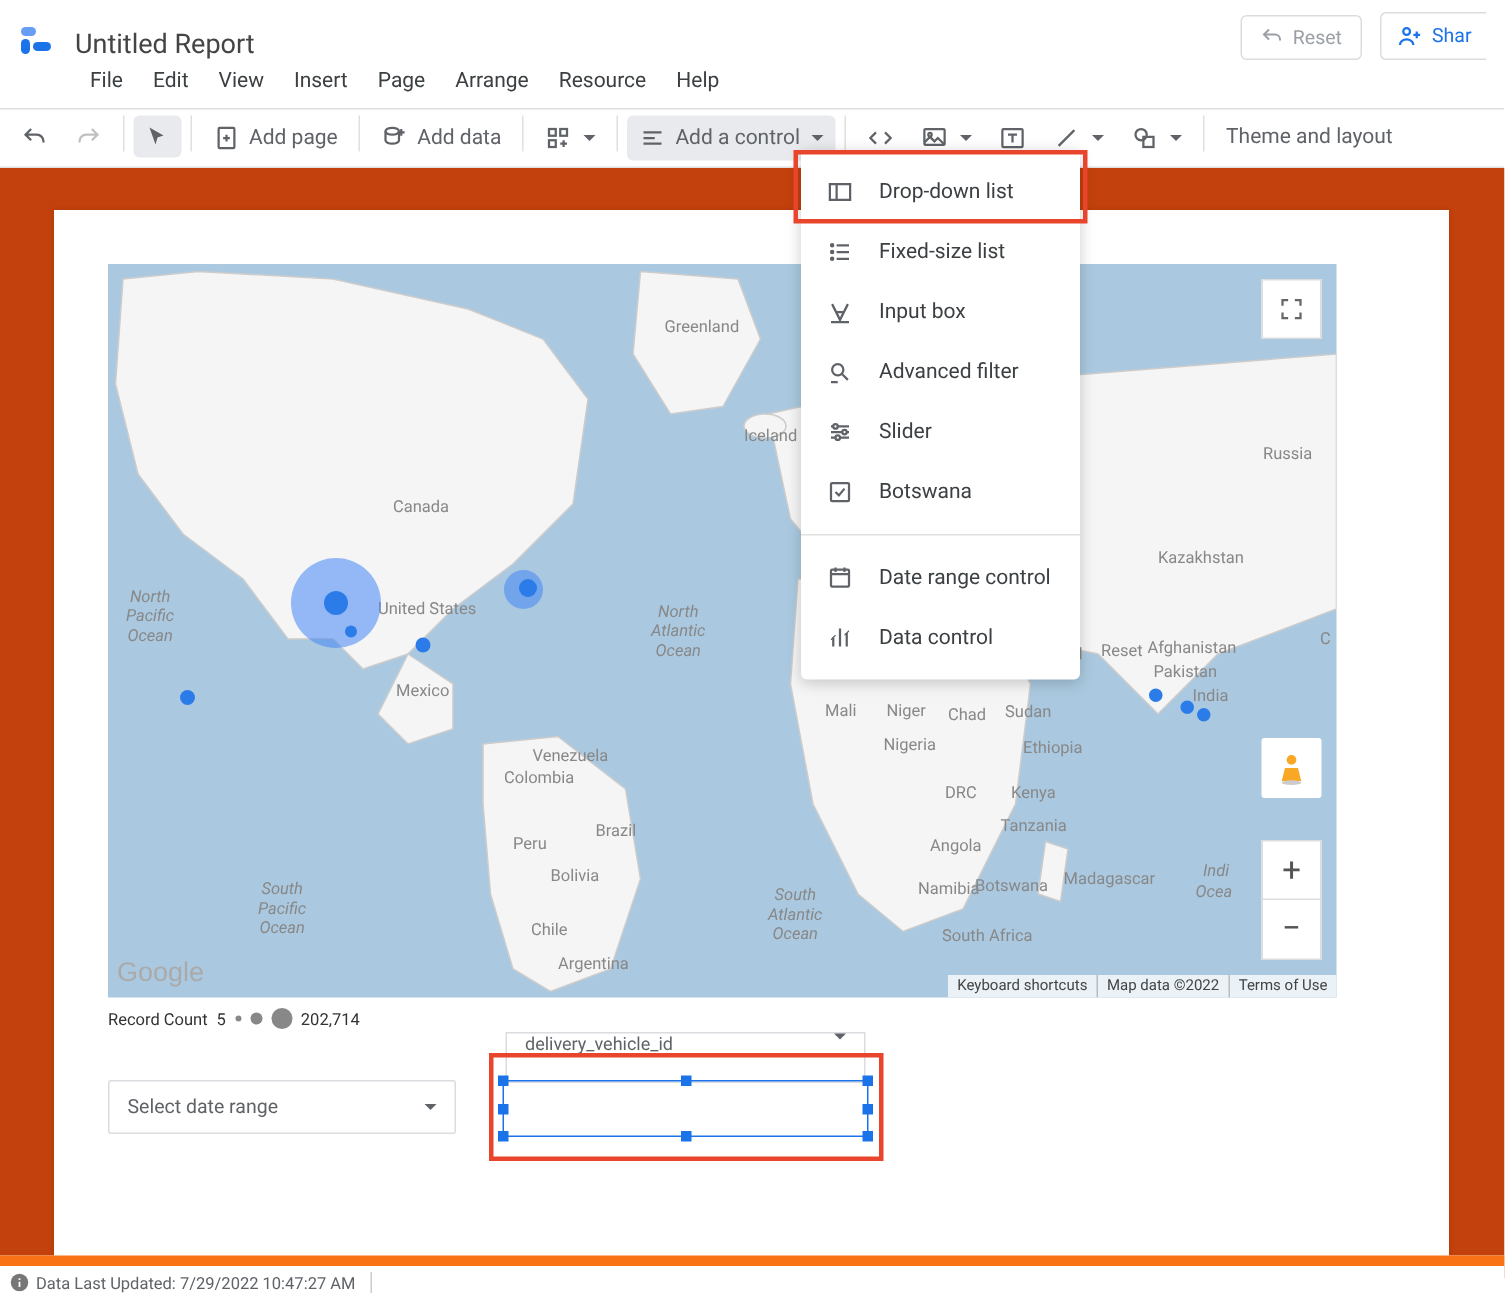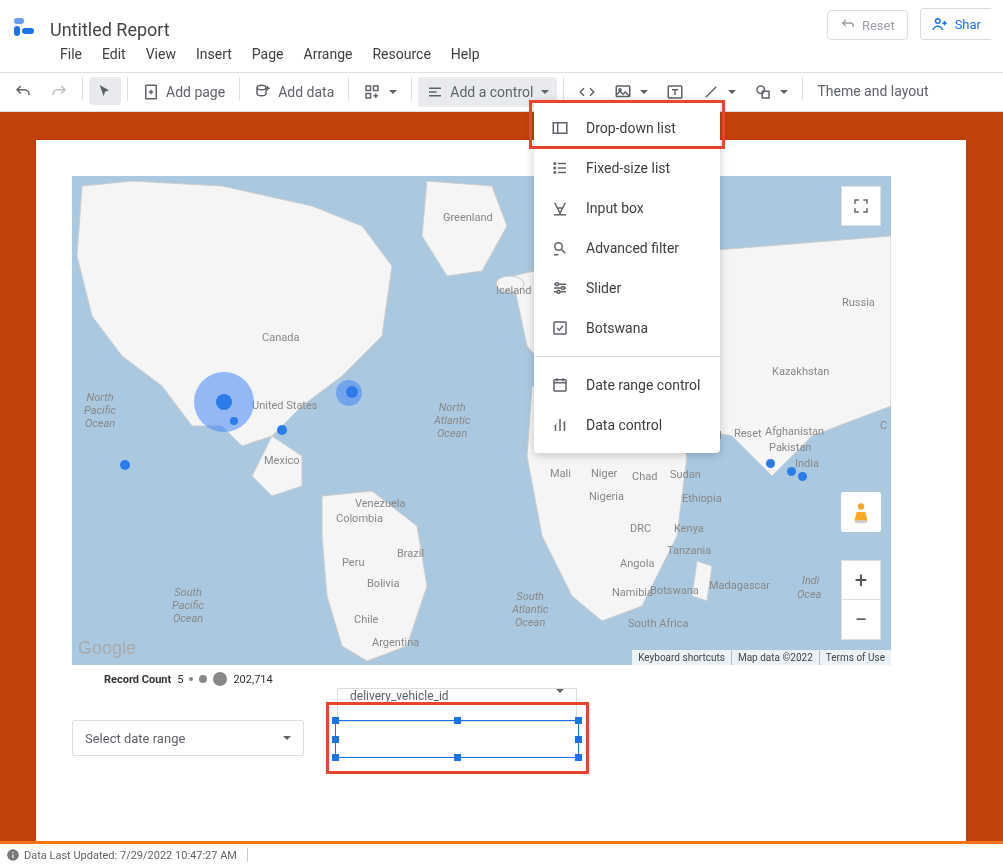--- a/index.html
+++ b/index.html
@@ -45,34 +45,34 @@
 .map-controls { position: absolute; right: 10px; display: flex; flex-direction: column; }
 .mc-btn { width: 40px; height: 40px; background: #fff; border: 1px solid #ddd; display: flex; align-items: center; justify-content: center; color: #555; font-size: 22px; cursor: pointer; }
 .streetview { position: absolute; right: 10px; top: 316px; width: 40px; height: 40px; background: #fff; border-radius: 2px; display: flex; align-items: center; justify-content: center; }
 .map-footer { position: absolute; bottom: 0; right: 0; background: rgba(255,255,255,0.75); font-size: 10px; color: #444; display: flex; }
 .map-footer span { border-left: 1px solid #bbb; padding: 2px 6px; }
 .map-footer span:first-child { border-left: none; }
 .google-logo { position: absolute; bottom: 6px; left: 6px; font-family: 'Product Sans', Arial; font-size: 18px; color: #aaa; font-weight: 500; }
 
 
 .legend { position: absolute; top: 532px; left: 36px; font-size: 11px; display: flex; align-items: center; gap: 6px; color: #333; }
-.legend b { font-weight: 700; margin-left: 32px; }
+.legend b { font-weight: 400; }
 .leg-dot { border-radius: 50%; background: #888; }
 
 
 .date-range { position: absolute; top: 580px; left: 36px; width: 232px; height: 36px; border: 1px solid #dadce0; border-radius: 2px; display: flex; align-items: center; justify-content: space-between; padding: 0 12px; font-size: 13px; color: #5f6368; }
 
 
 .control-highlight { position: absolute; top: 562px; left: 290px; width: 263px; height: 72px; border: 3px solid #e8452c; z-index: 50; pointer-events: none; }
 .dd-control { position: absolute; top: 548px; left: 301px; width: 240px; height: 34px; border: 1px solid #dadce0; display: flex; align-items: flex-start; justify-content: space-between; padding: 0 12px; font-size: 12px; color: #5f6368; background: #fff; }
 .selection-box { position: absolute; top: 580px; left: 299px; width: 244px; height: 38px; border: 1px solid #1a73e8; z-index: 40; }
 .handle { position: absolute; width: 7px; height: 7px; background: #1a73e8; }
 
 
-.footer { position: absolute; bottom: 0; left: 0; padding: 4px 6px; font-size: 11px; color: #5f6368; display: flex; align-items: center; gap: 4px; border-top: 3px solid #f97316; width: 100%; background: #fff; }
+.footer { position: absolute; bottom: 0; left: 0; padding: 4px 6px; font-size: 11px; color: #5f6368; display: flex; align-items: center; gap: 4px; border-top: 7px solid #f97316; width: 100%; background: #fff; }
 .footer-sep { width: 1px; height: 14px; background: #ccc; margin-left: 6px; }
 
 svg { display: block; }
 </style>
 </head>
 <body>
 
 <div class="titlebar">
   <div class="logo">
     <svg width="26" height="26" viewBox="0 0 26 26">

